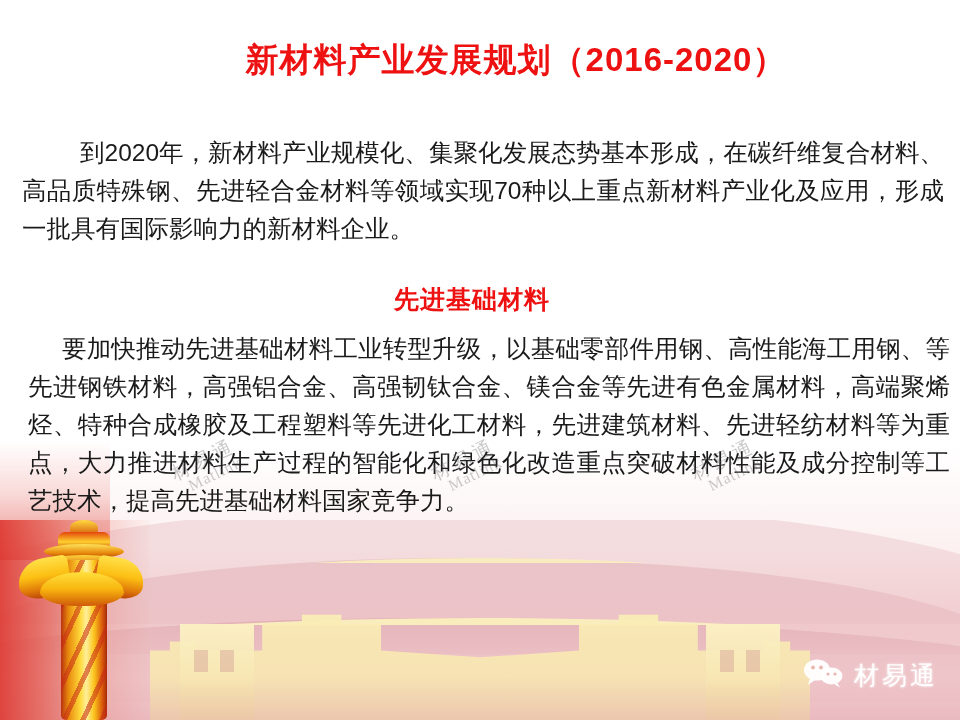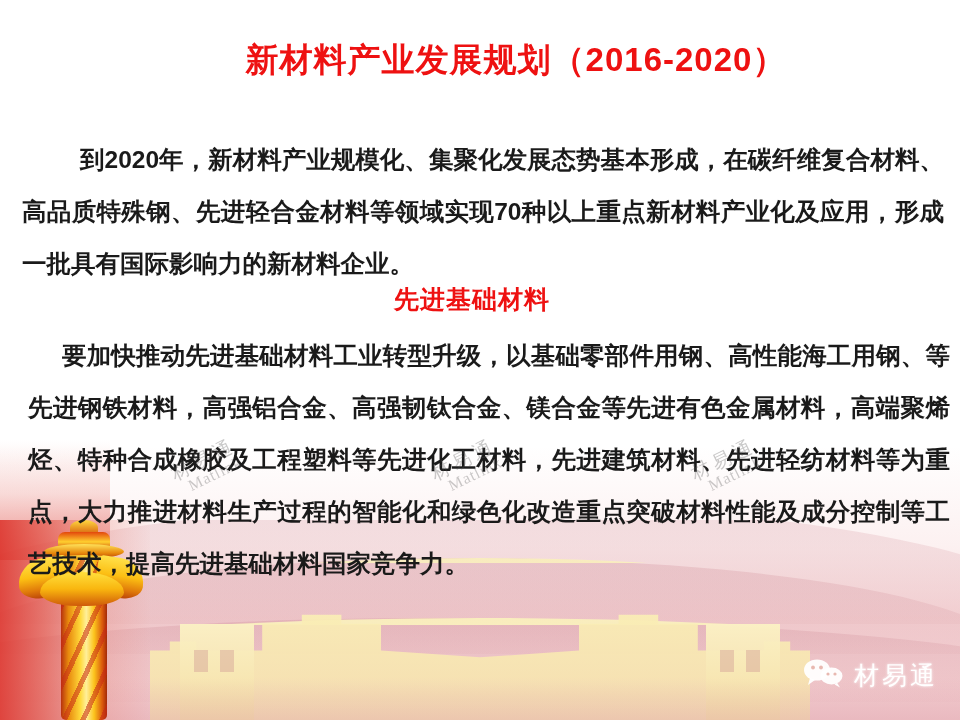--- a/index.html
+++ b/index.html
@@ -223,22 +223,22 @@
     font-weight: 700;
     letter-spacing: 1px;
     color: #ee1111;
     white-space: nowrap;
     padding-left: 36px;
   }
   .para {
     position: absolute;
     color: #1a1a1a;
     font-size: 24.5px;
-    font-weight: 700;
-    line-height: 52px;
+    font-weight: 400;
+    line-height: 38px;
     text-align: justify;
     text-justify: inter-ideograph;
     letter-spacing: 0px;
   }
   .para-1 { left: 22px; top: 134px; width: 922px; text-indent: 58px; }
   .para-2 { left: 28px; top: 330px; width: 922px; text-indent: 34px; }
 
   .section-heading {
     position: absolute;
     left: 0; top: 283px;

